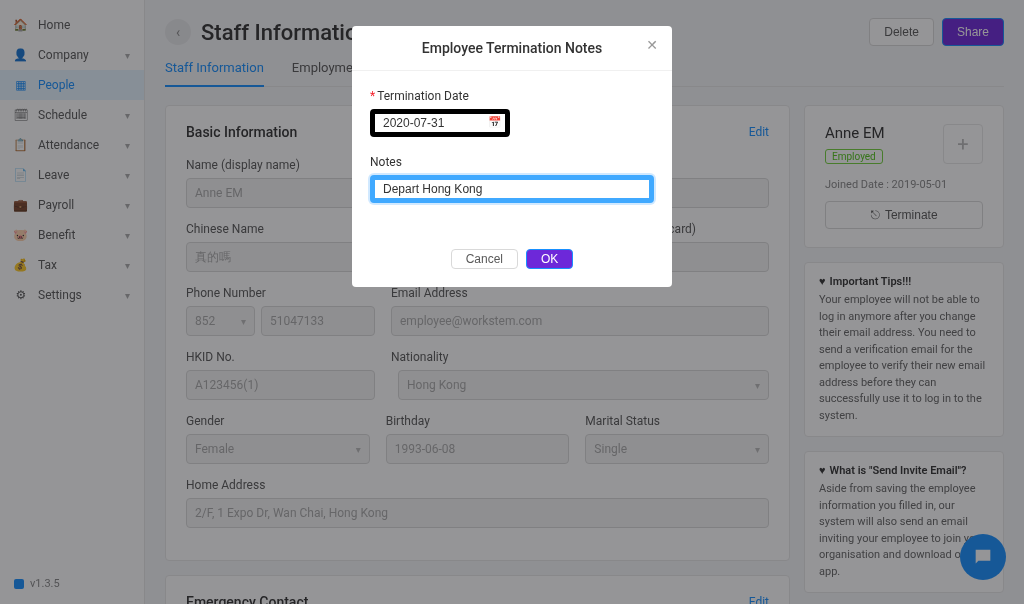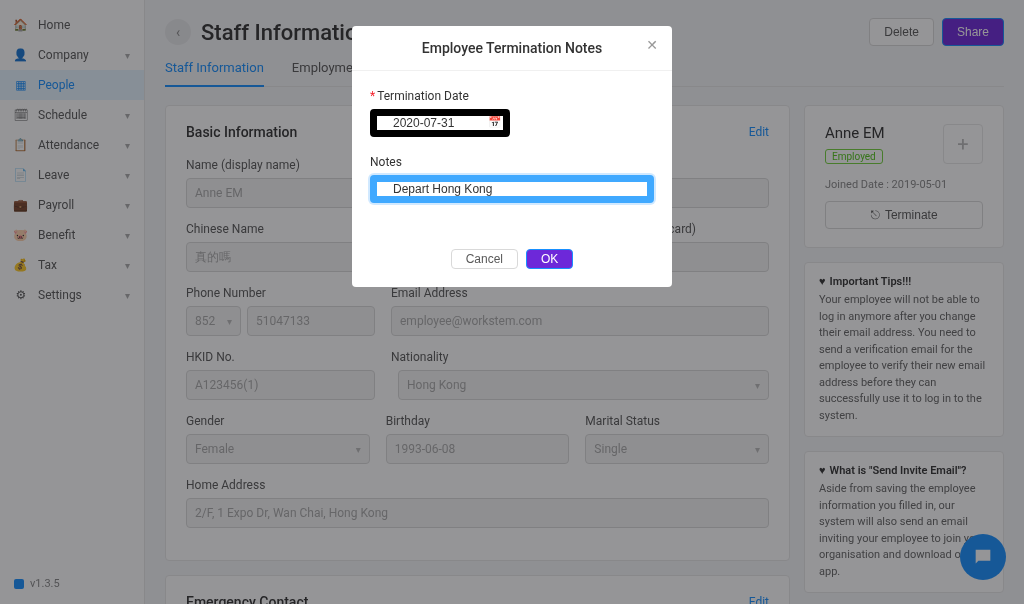--- a/index.html
+++ b/index.html
@@ -37,42 +37,42 @@
 .card-title { font-size: 14px; font-weight: 500; color: #333; }
 .card-edit { margin-left: auto; color: #1890ff; font-size: 12px; cursor: pointer; }
 
 .form-row { display: flex; gap: 16px; margin-bottom: 14px; }
 .form-group { flex: 1; display: flex; flex-direction: column; }
 .form-label { font-size: 12px; color: #595959; margin-bottom: 6px; }
 .form-input { height: 30px; border: 1px solid #d9d9d9; background: #f5f5f5; border-radius: 4px; padding: 0 8px; font-size: 12px; color: #aaa; }
 .form-input.select { display: flex; align-items: center; position: relative; }
 .form-input.select::after { content: '▾'; position: absolute; right: 8px; color: #bbb; font-size: 10px; }
 .phone-group { display: flex; gap: 6px; }
-.phone-group .form-input:first-child { width: 55px; flex: none; }
+.phone-group .form-input:first-child { width: 69px; flex: none; }
 
 .emp-card .emp-head { display: flex; align-items: flex-start; gap: 10px; }
 .emp-name { font-size: 15px; color: #333; margin-bottom: 6px; }
 .badge { display: inline-block; padding: 1px 6px; border: 1px solid #73d13d; color: #52c41a; border-radius: 3px; font-size: 10px; }
 .plus-box { width: 40px; height: 40px; border: 1px solid #e8e8e8; border-radius: 4px; display: flex; align-items: center; justify-content: center; color: #bbb; font-size: 20px; margin-left: auto; }
 .joined-date { font-size: 11px; color: #888; margin-top: 14px; }
 .terminate-btn { width: 100%; margin-top: 10px; padding: 6px; border: 1px solid #d9d9d9; background: #fff; border-radius: 4px; font-size: 12px; cursor: pointer; color: #595959; display: flex; align-items: center; justify-content: center; gap: 5px; }
 
 .tip-card { padding: 12px 14px; }
 .tip-head { font-size: 11px; font-weight: 600; color: #333; margin-bottom: 4px; display: flex; align-items: center; gap: 4px; }
 .tip-body { font-size: 11px; color: #666; line-height: 1.5; }
 
 
 .overlay { position: absolute; inset: 0; background: rgba(20,20,25,0.45); z-index: 10; display: flex; justify-content: center; }
 .modal { background: #fff; border-radius: 4px; width: 320px; margin-top: 26px; height: fit-content; }
 .modal-head { padding: 14px 1px; text-align: center; position: relative; border-bottom: 1px solid #f0f0f0; font-size: 14px; font-weight: 500; color: #333; }
 .modal-close { position: absolute; right: 14px; top: 11px; color: #999; cursor: pointer; font-size: 14px; }
 .modal-body { padding: 18px; }
 .modal-label { font-size: 12px; color: #333; margin-bottom: 6px; display: block; }
 .req-star { color: #f5222d; margin-right: 2px; }
-.modal-input { width: 140px; height: 28px; border: 7px solid #000000; border-radius: 4px; padding: 0 16px; font-size: 12px; color: #333; position: relative; }
+.modal-input { width: 140px; height: 28px; border: 5px solid #000000; border-radius: 4px; padding: 0 8px; font-size: 12px; color: #333; position: relative; }
 .modal-input.full { width: 100%; }
 .modal-input.focus { border-color: #40a9ff; box-shadow: 0 0 0 2px rgba(24,144,255,0.2); }
 .date-wrap { position: relative; width: 140px; }
 .date-icon { position: absolute; right: 8px; top: 7px; color: #bbb; font-size: 11px; }
 .modal-section { margin-bottom: 18px; }
 .modal-foot { display: flex; justify-content: center; gap: 8px; padding: 10px 18px 18px; }
 .modal-foot .btn { padding: 2px 14px; }
 @keyframes blink { 50% { opacity: 0; } }
 
 .chat-fab { position: absolute; right: 18px; bottom: 24px; width: 46px; height: 46px; background: #1890ff; border-radius: 50%; display: flex; align-items: center; justify-content: center; color: #fff; z-index: 5; cursor: pointer; }

